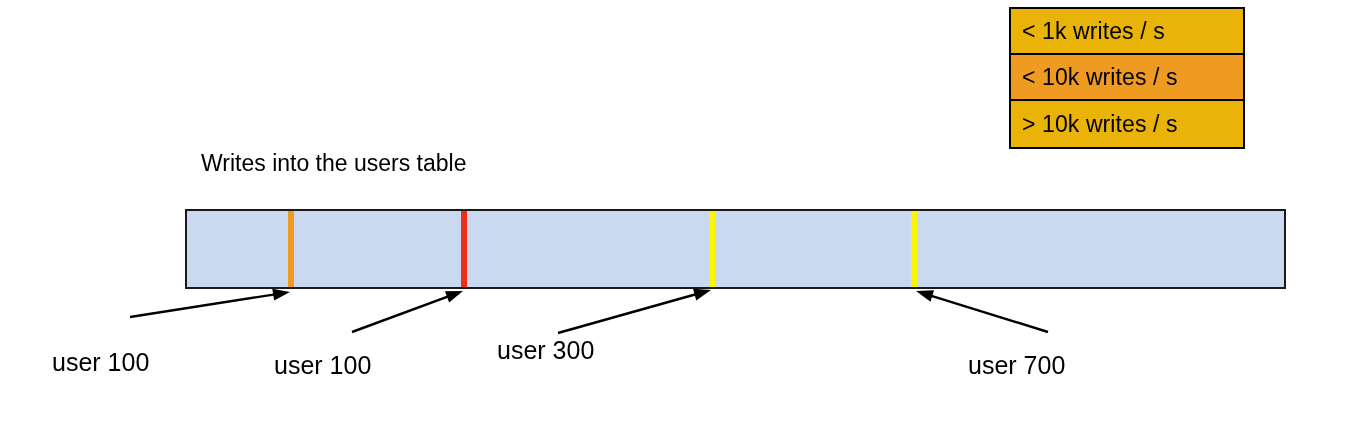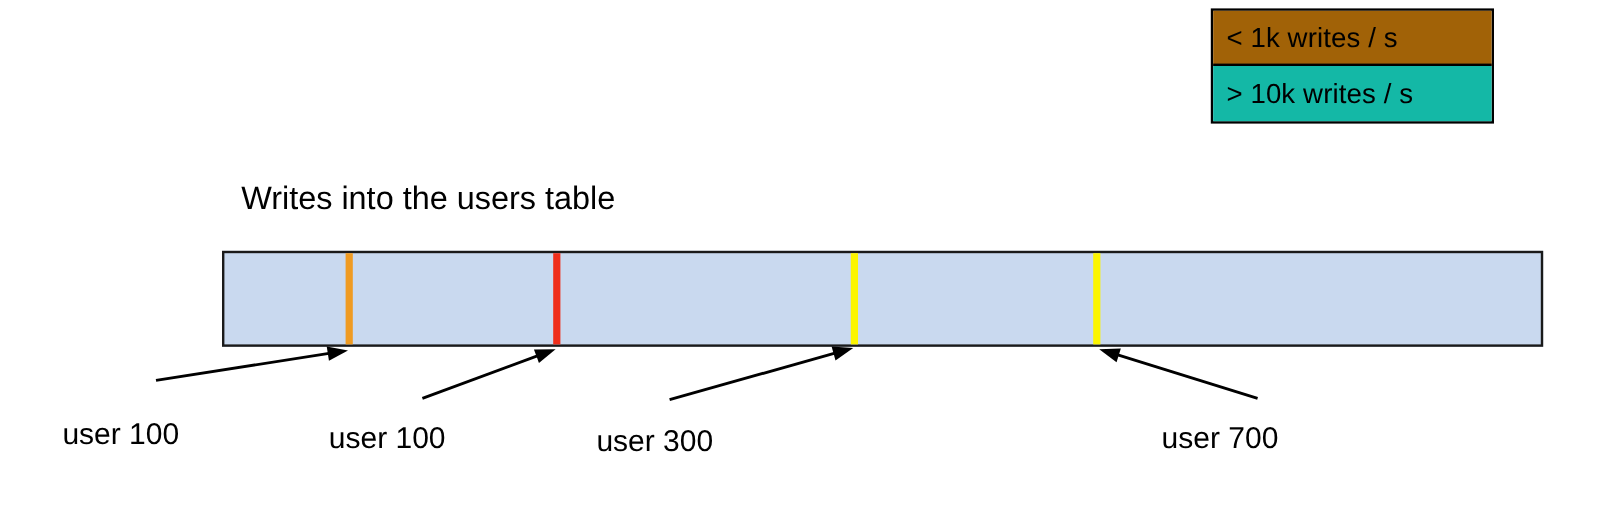--- a/index.html
+++ b/index.html
@@ -49,21 +49,21 @@
   }
   .legend-row:last-child {
     border-bottom: none;
   }
 
   
   .bar-title {
     position: absolute;
     left: 201px;
     top: 152px;
-    font-size: 27px;
+    font-size: 23px;
     line-height: 1;
     white-space: nowrap;
     color: #000000;
   }
 
   
   .bar {
     position: absolute;
     left: 185px;
     top: 209px;
@@ -98,24 +98,27 @@
     white-space: nowrap;
     color: #000000;
   }
 </style>
 </head>
 <body>
 
 <div id="canvas">
 
   <div class="legend" id="legend">
-      <div class="legend-row" style="background: #a16207;">
+      <div class="legend-row" style="background: #eab308;">
         <span>&lt; 1k writes / s</span>
       </div>
-      <div class="legend-row" style="background: #14b8a6; text-align: right;">
+      <div class="legend-row" style="background: rgb(239, 155, 34);">
+        <span>&lt; 10k writes / s</span>
+      </div>
+      <div class="legend-row" style="background: #eab308; text-align: right;">
         <span>&gt; 10k writes / s</span>
       </div>
     </div>
 
   <div class="bar-title">Writes into the users table</div>
 
   <div class="bar" id="bar" style="left: 185px; top: 209px; width: 1101px; height: 80px; background: rgb(201, 217, 239); border-color: rgb(26, 26, 26);">
       <div class="stripe" style="left: 101px; width: 6px; background: rgb(239, 155, 34);"></div>
       <div class="stripe" style="left: 274px; width: 6px; background: rgb(239, 46, 27);"></div>
       <div class="stripe" style="left: 522px; width: 6px; background: rgb(252, 245, 0);"></div>
@@ -129,17 +132,17 @@
       <polygon points="463,291 449.13200921530034,302.51862976206314 444.9741472615696,291.2619791068407" fill="#000000"></polygon>
       <line x1="558" y1="333" x2="699.4475739436758" y2="293.2467602641957" stroke="#000000" stroke-width="2.4"></line>
       <polygon points="711,290 696.2574432189718,300.3757900691061 693.0106829547761,288.8233640127818" fill="#000000"></polygon>
       <line x1="1048" y1="332" x2="927.4599218562141" y2="294.559521182612" stroke="#000000" stroke-width="2.4"></line>
       <polygon points="916,291 934.0146498876094,290.3126940805932 930.4551287049975,301.7726159368074" fill="#000000"></polygon>
     </svg>
 
   <div id="user-labels">
       <div class="user-label" style="left: 52px; top: 338px; margin-top: 12px;">user 100</div>
       <div class="user-label" style="left: 274px; top: 353px;">user 100</div>
-      <div class="user-label" style="left: 497px; top: 356px;">user 300</div>
+      <div class="user-label" style="left: 497px; top: 338px;">user 300</div>
       <div class="user-label" style="left: 968px; top: 353px;">user 700</div>
     </div>
 
 </div>
 
 </body></html>

